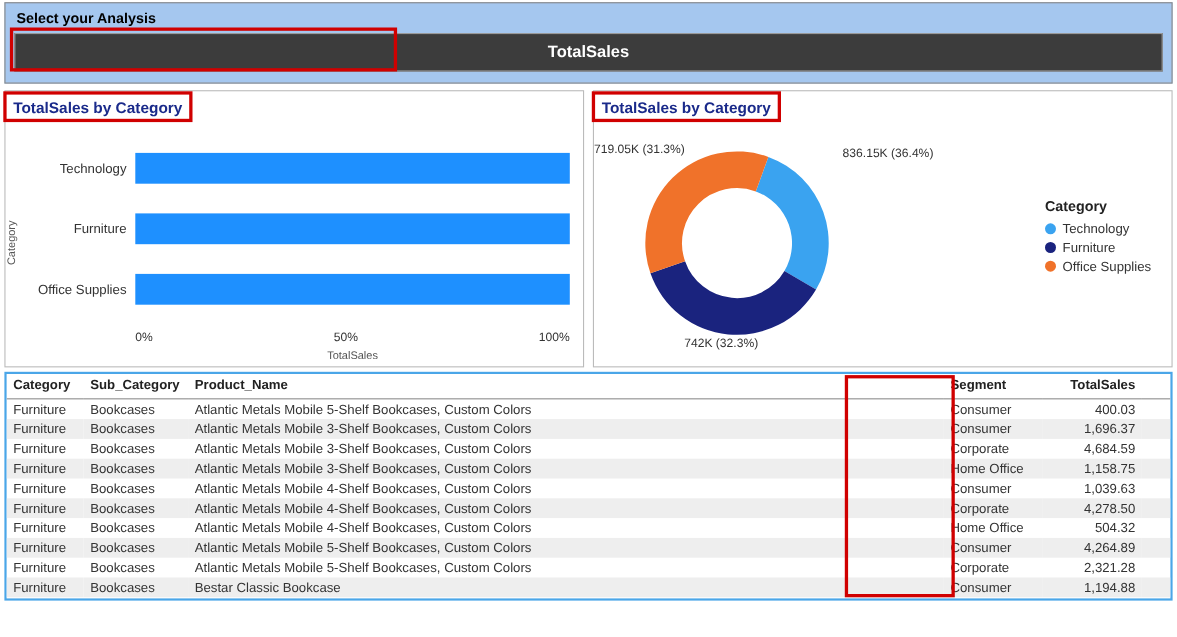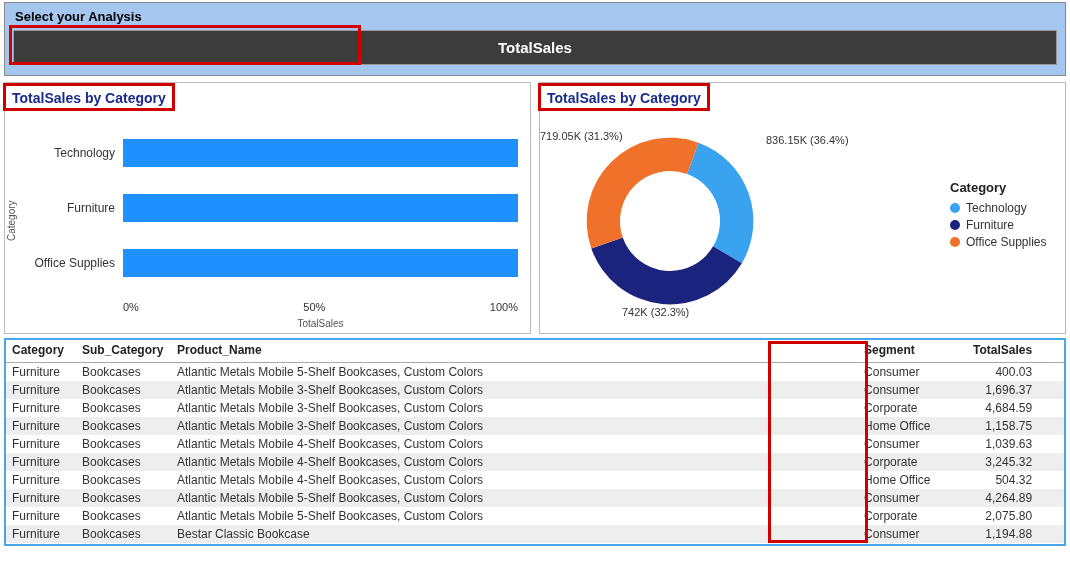--- a/index.html
+++ b/index.html
@@ -337,21 +337,21 @@
           <td>Atlantic Metals Mobile 4-Shelf Bookcases, Custom Colors</td>
           <td>Consumer</td>
           <td class="num">1,039.63</td>
           <td></td>
         </tr>
         <tr>
           <td>Furniture</td>
           <td>Bookcases</td>
           <td>Atlantic Metals Mobile 4-Shelf Bookcases, Custom Colors</td>
           <td>Corporate</td>
-          <td class="num">3,245.32</td>
+          <td class="num">4,278.50</td>
           <td></td>
         </tr>
         <tr>
           <td>Furniture</td>
           <td>Bookcases</td>
           <td>Atlantic Metals Mobile 4-Shelf Bookcases, Custom Colors</td>
           <td>Home Office</td>
           <td class="num">504.32</td>
           <td></td>
         </tr>
@@ -361,21 +361,21 @@
           <td>Atlantic Metals Mobile 5-Shelf Bookcases, Custom Colors</td>
           <td>Consumer</td>
           <td class="num">4,264.89</td>
           <td></td>
         </tr>
         <tr>
           <td>Furniture</td>
           <td>Bookcases</td>
           <td>Atlantic Metals Mobile 5-Shelf Bookcases, Custom Colors</td>
           <td>Corporate</td>
-          <td class="num">2,075.80</td>
+          <td class="num">2,321.28</td>
           <td></td>
         </tr>
         <tr>
           <td>Furniture</td>
           <td>Bookcases</td>
           <td>Bestar Classic Bookcase</td>
           <td>Consumer</td>
           <td class="num">1,194.88</td>
           <td></td>
         </tr>

